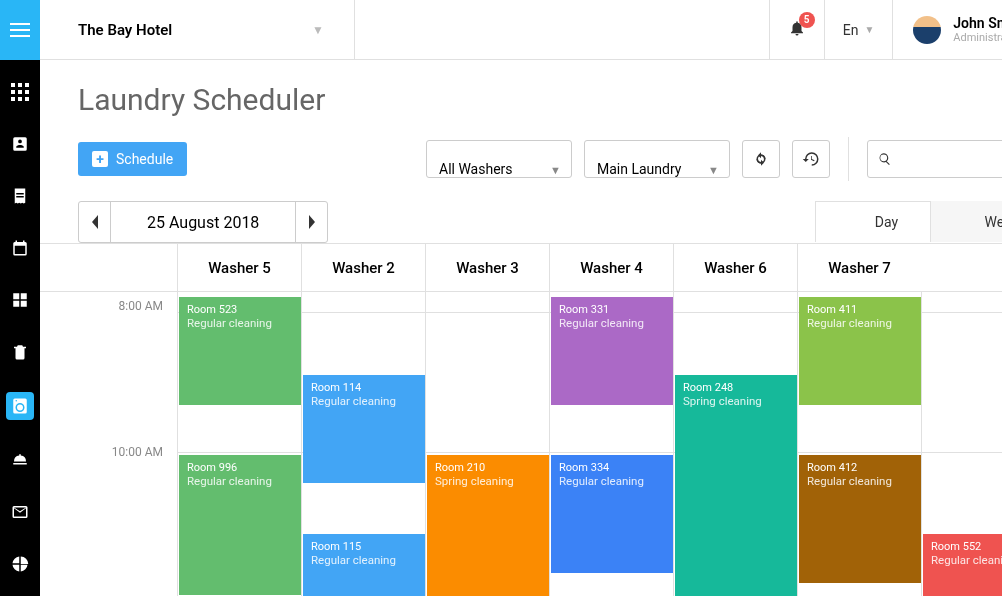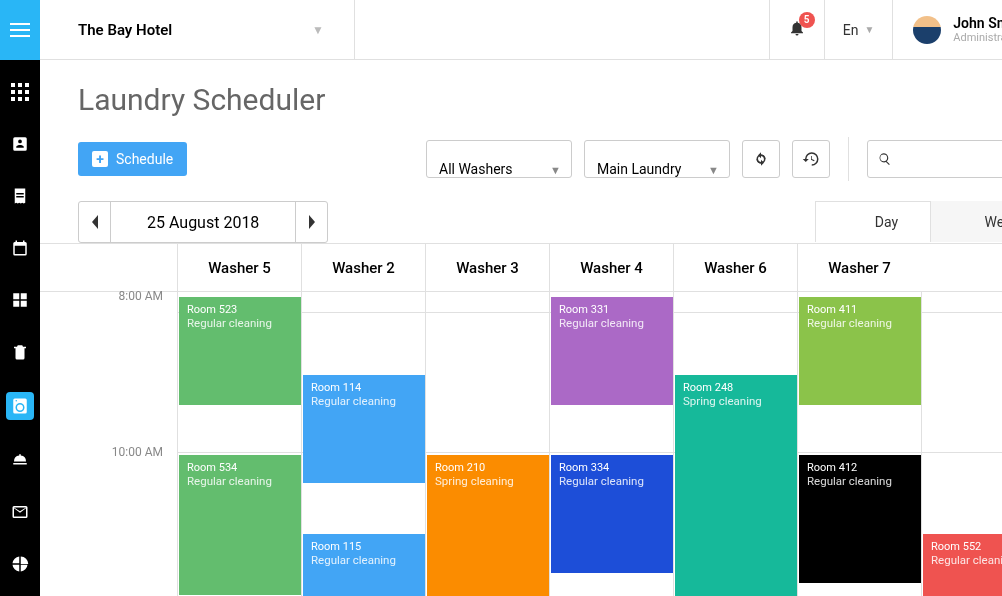--- a/index.html
+++ b/index.html
@@ -242,31 +242,31 @@
           <div class="res-col">Washer 2</div>
           <div class="res-col">Washer 3</div>
           <div class="res-col">Washer 4</div>
           <div class="res-col">Washer 6</div>
           <div class="res-col">Washer 7</div>
         </div>
         <div class="grid-body" id="grid-body">
           <div class="hline" style="top:20px"></div>
           <div class="hline" style="top:160px"></div>
           <div class="time-labels">
-            <div class="time-label" style="top:4px">8:00 AM</div>
+            <div class="time-label" style="top:14px">8:00 AM</div>
             <div class="time-label" style="top:160px">10:00 AM</div>
           </div>
           <div class="grid-cols" id="grid-cols">
             <div class="grid-col">
                 <div class="event" style="top: 5px; height: 108px; background: rgb(99, 189, 110);">
                   <div class="etitle">Room 523</div>
                   <div class="esub">Regular cleaning</div>
                 </div>
                 <div class="event" style="top: 163px; height: 140px; background: rgb(99, 189, 110);">
-                  <div class="etitle">Room 534</div>
+                  <div class="etitle">Room 996</div>
                   <div class="esub">Regular cleaning</div>
                 </div>
               </div>
             <div class="grid-col">
                 <div class="event" style="top: 83px; height: 108px; background: rgb(66, 165, 245);">
                   <div class="etitle">Room 114</div>
                   <div class="esub">Regular cleaning</div>
                 </div>
                 <div class="event" style="top: 242px; height: 70px; background: rgb(66, 165, 245);">
                   <div class="etitle">Room 115</div>
@@ -277,37 +277,37 @@
                 <div class="event" style="top: 163px; height: 148px; background: rgb(251, 140, 0);">
                   <div class="etitle">Room 210</div>
                   <div class="esub">Spring cleaning</div>
                 </div>
               </div>
             <div class="grid-col">
                 <div class="event" style="top: 5px; height: 108px; background: rgb(171, 105, 198);">
                   <div class="etitle">Room 331</div>
                   <div class="esub">Regular cleaning</div>
                 </div>
-                <div class="event" style="top: 163px; height: 118px; background: #1d4ed8;">
+                <div class="event" style="top: 163px; height: 118px; background: #3b82f6;">
                   <div class="etitle">Room 334</div>
                   <div class="esub">Regular cleaning</div>
                 </div>
               </div>
             <div class="grid-col">
                 <div class="event" style="top: 83px; height: 228px; background: rgb(22, 185, 154);">
                   <div class="etitle">Room 248</div>
                   <div class="esub">Spring cleaning</div>
                 </div>
               </div>
             <div class="grid-col">
                 <div class="event" style="top: 5px; height: 108px; background: rgb(139, 195, 74);">
                   <div class="etitle">Room 411</div>
                   <div class="esub">Regular cleaning</div>
                 </div>
-                <div class="event" style="top: 163px; height: 128px; background: #000000;">
+                <div class="event" style="top: 163px; height: 128px; background: #a16207;">
                   <div class="etitle">Room 412</div>
                   <div class="esub">Regular cleaning</div>
                 </div>
               </div>
             <div class="grid-col">
                 <div class="event" style="top: 242px; height: 70px; background: rgb(239, 83, 80);">
                   <div class="etitle">Room 552</div>
                   <div class="esub">Regular cleaning</div>
                 </div>
               </div>

